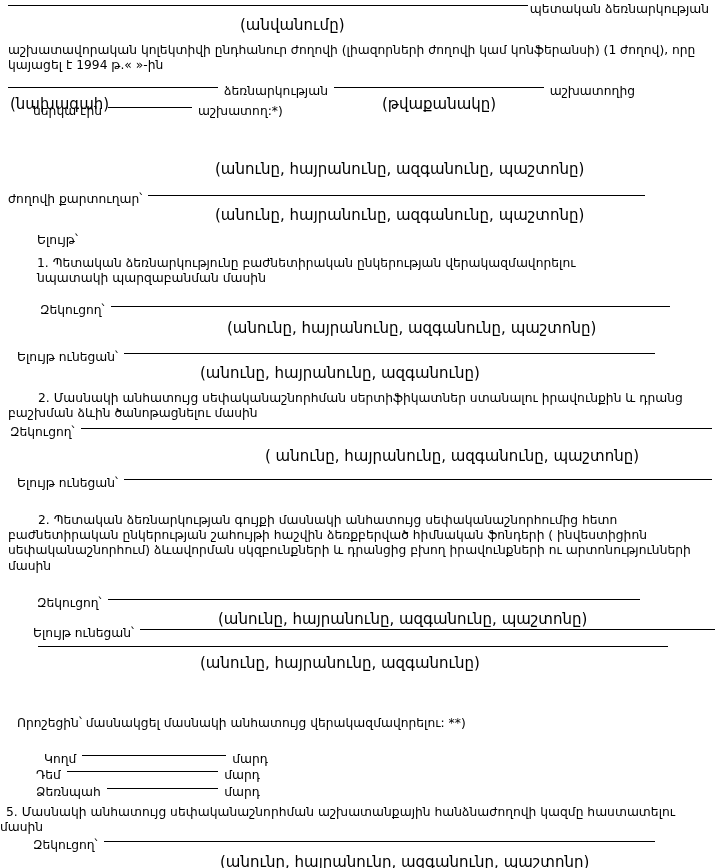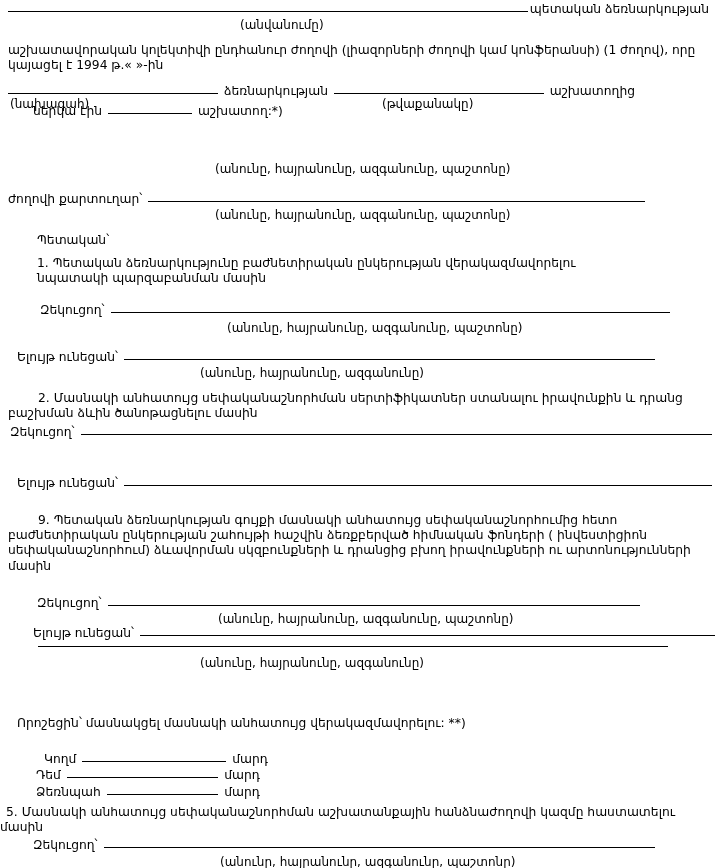--- a/index.html
+++ b/index.html
@@ -1,23 +1,23 @@
 <!DOCTYPE html>
 <html><head>
 <meta charset="utf-8">
 <style>
   *{box-sizing:border-box}
   html,body{margin:0;padding:0;background:#fff}
   .page{position:relative;width:717px;height:868px;background:#ffffff;color:#000;
         font-family:"DejaVu Sans",sans-serif;font-size:12.3px;line-height:15.2px;overflow:hidden}
-  .row{position:absolute;display:flex;align-items:center;gap:6px;white-space:nowrap}
+  .row{position:absolute;display:flex;align-items:flex-start;gap:6px;white-space:nowrap}
   .lbl{flex:0 0 auto}
   .ln{border-bottom:1px solid #000;height:4px;flex:0 0 auto}
   .grow{flex:1 1 auto}
-  .cap{position:absolute;font-size:12px;line-height:12px;white-space:nowrap}
+  .cap{position:absolute;font-size:15px;line-height:12px;white-space:nowrap}
   .para{position:absolute;margin:0}
   .hang{text-indent:30px}
   .hang-sm{text-indent:6px}
   .oneline{white-space:nowrap}
   .rule{position:absolute;border-bottom:1px solid #000}
 </style>
 </head>
 <body>
 
 <div class="page">
@@ -46,45 +46,46 @@
   </div>
 
   <div class="cap" style="top:163px;left:215px">(անունը, հայրանունը, ազգանունը, պաշտոնը)</div>
 
   <div class="row" style="top:192px;left:8px;width:637px">
     <span class="lbl">ժողովի քարտուղար՝</span>
     <span class="ln grow"></span>
   </div>
   <div class="cap" style="top:209px;left:215px">(անունը, հայրանունը, ազգանունը, պաշտոնը)</div>
 
-  <div class="para oneline" style="top:233px;left:37px">Պետական՝</div>
+  <div class="para oneline" style="top:233px;left:37px">Ելույթ՝</div>
 
   <p class="para" style="top:256px;left:37px;width:585px">1. Պետական ձեռնարկությունը բաժնետիրական ընկերության վերակազմավորելու նպատակի պարզաբանման մասին</p>
   <div class="row" style="top:303px;left:40px;width:630px">
     <span class="lbl">Զեկուցող՝</span>
     <span class="ln grow"></span>
   </div>
   <div class="cap" style="top:322px;left:227px">(անունը, հայրանունը, ազգանունը, պաշտոնը)</div>
   <div class="row" style="top:350px;left:17px;width:638px">
     <span class="lbl">Ելույթ ունեցան՝</span>
     <span class="ln grow"></span>
   </div>
   <div class="cap" style="top:367px;left:200px">(անունը, հայրանունը, ազգանունը)</div>
 
   <p class="para hang" style="top:391px;left:8px;width:697px">2. Մասնակի անհատույց սեփականաշնորհման սերտիֆիկատներ ստանալու իրավունքին և դրանց բաշխման ձևին ծանոթացնելու մասին</p>
   <div class="row" style="top:425px;left:10px;width:702px">
     <span class="lbl">Զեկուցող՝</span>
     <span class="ln grow"></span>
   </div>
+  <div class="cap" style="top:450px;left:265px">( անունը, հայրանունը, ազգանունը, պաշտոնը)</div>
   <div class="row" style="top:476px;left:17px;width:695px">
     <span class="lbl">Ելույթ ունեցան՝</span>
     <span class="ln grow"></span>
   </div>
 
-  <p class="para hang" style="top:513px;left:8px;width:703px">9. Պետական ձեռնարկության գույքի մասնակի անհատույց սեփականաշնորհումից հետո բաժնետիրական ընկերության շահույթի հաշվին ձեռքբերված հիմնական ֆոնդերի ( ինվեստիցիոն սեփականաշնորհում) ձևավորման սկզբունքների և դրանցից բխող իրավունքների ու արտոնությունների մասին</p>
+  <p class="para hang" style="top:513px;left:8px;width:703px">2. Պետական ձեռնարկության գույքի մասնակի անհատույց սեփականաշնորհումից հետո բաժնետիրական ընկերության շահույթի հաշվին ձեռքբերված հիմնական ֆոնդերի ( ինվեստիցիոն սեփականաշնորհում) ձևավորման սկզբունքների և դրանցից բխող իրավունքների ու արտոնությունների մասին</p>
   <div class="row" style="top:596px;left:37px;width:603px">
     <span class="lbl">Զեկուցող՝</span>
     <span class="ln grow"></span>
   </div>
   <div class="cap" style="top:613px;left:218px">(անունը, հայրանունը, ազգանունը, պաշտոնը)</div>
   <div class="row" style="top:626px;left:33px;width:682px">
     <span class="lbl">Ելույթ ունեցան՝</span>
     <span class="ln grow"></span>
   </div>
   <div class="rule" style="top:641px;height:6px;left:38px;width:630px"></div>

